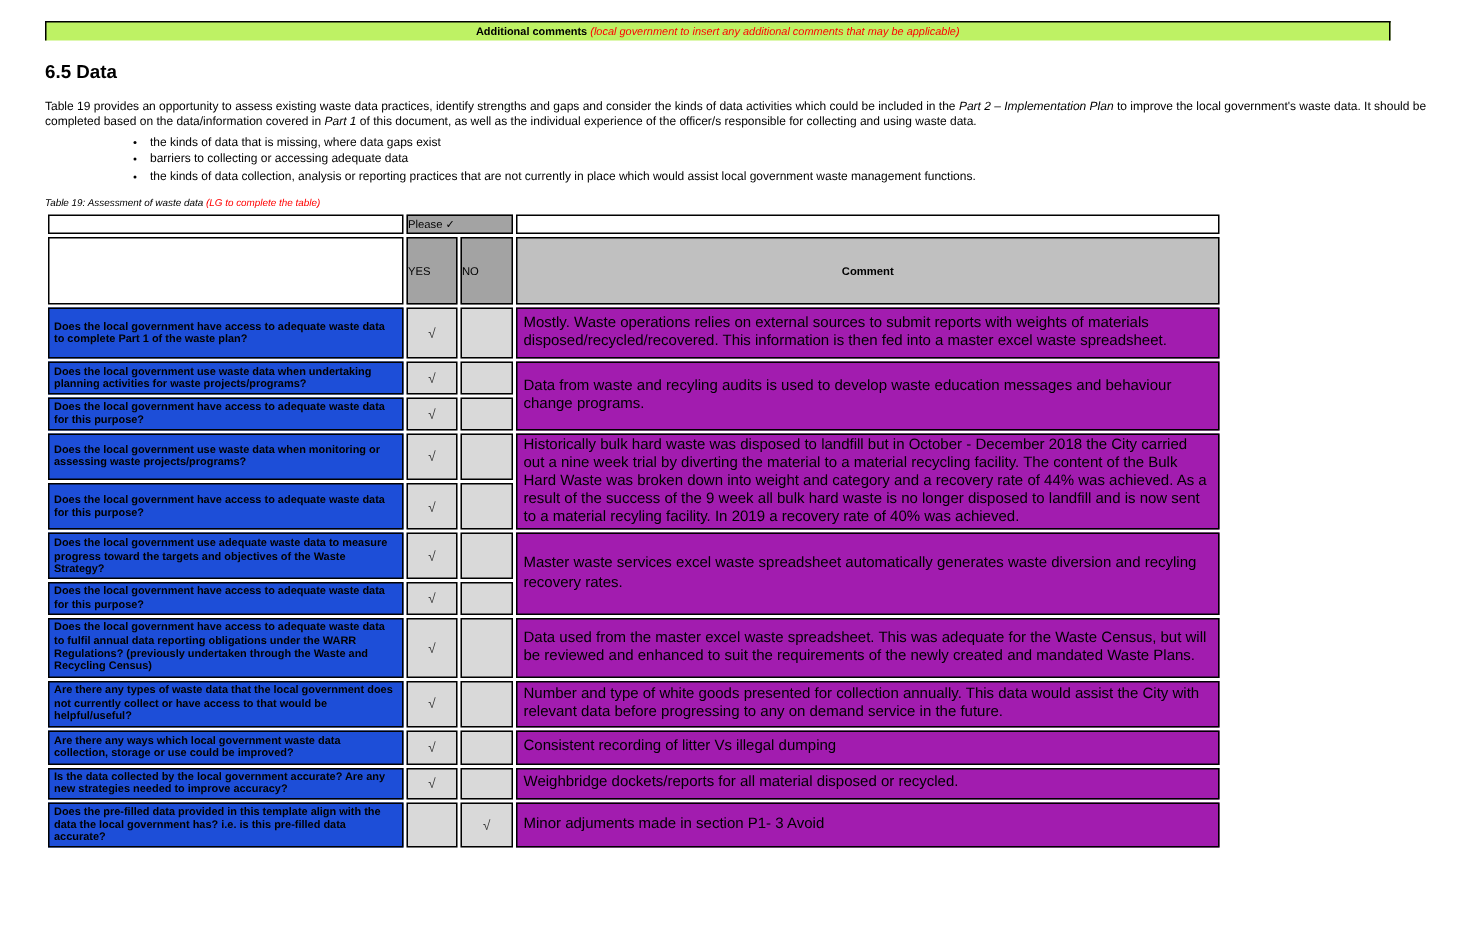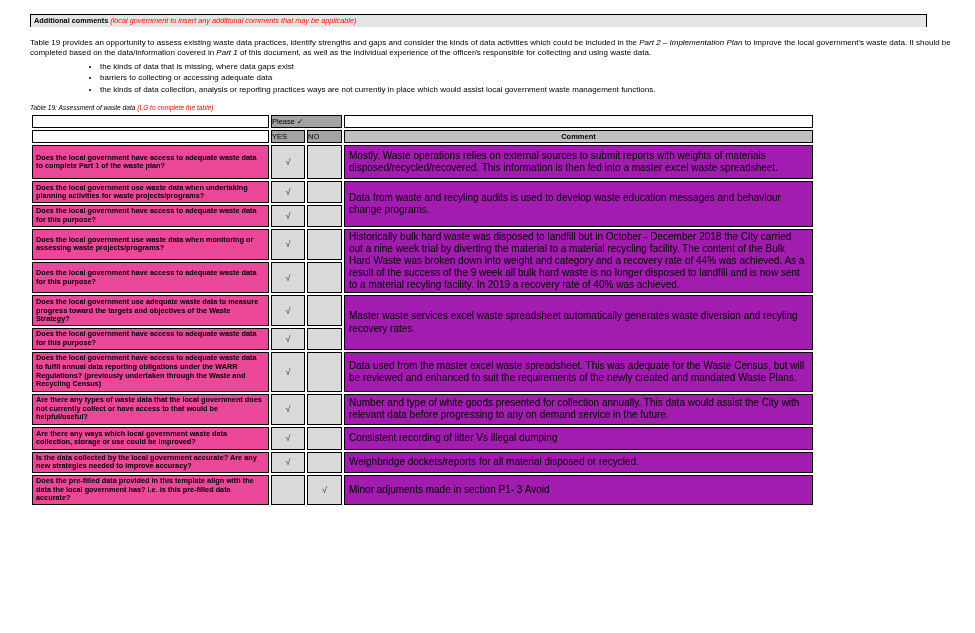--- a/index.html
+++ b/index.html
@@ -12,26 +12,27 @@
   }
   .page {
     position: relative;
     width: 975px; height: 633px;
     background: #fff;
     padding: 14px 0 0 30px;
   }
   
   .ac-box { width: 897px; }
   .ac-bar {
-    background: #e5e5e5;
+    background: #bef264;
     border: 1px solid #000;
     border-bottom: none;
     font-size: 7.3px;
     padding: 1.5px 3px;
     line-height: 1.2;
+    text-align: center;
   }
   .ac-bar .lbl { font-weight: bold; }
   .ac-bar .hint { color: #ff0000; font-style: italic; font-weight: normal; }
   .ac-body {
     background: #fcf0ce;
     border: 1.5px solid #000;
     height: 97px;
     font-size: 7.5px;
     font-style: italic;
     padding: 3px 4px;
@@ -81,24 +82,24 @@
     background: #a3a3a3;
     font-size: 7.5px;
     font-weight: normal;
     padding: 1px 0;
   }
   td.comment-h {
     background: #c0c0c0;
     font-size: 7.5px;
     font-weight: bold;
     text-align: center;
-    padding: 1px 0;
+    padding: 17px 0;
   }
   td.q {
-    background: #ec4899;
+    background: #1d4ed8;
     font-size: 7.3px;
     font-weight: bold;
     line-height: 1.18;
     padding: 1px 3px;
   }
   td.yn {
     background: #d9d9d9;
     text-align: center;
     font-size: 9px;
     color: #3a3a3a;
@@ -120,27 +121,28 @@
 
 <div class="page">
 
   <div class="ac-box">
     <div class="ac-bar">
       <span class="lbl">Additional comments</span>
       <span class="hint">(local government to insert any additional comments that may be applicable)</span>
     </div>
   </div>
 
+  <div class="sec-heading">6.5 Data</div>
 
   <div class="intro"><span>Table 19 provides an opportunity to assess existing waste data practices, identify strengths and gaps and consider the kinds of data activities which could be included in the </span><i>Part 2 – Implementation Plan</i><span> to improve the local government's waste data. It should be completed based on the data/information covered in </span><i>Part 1</i><span> of this document, as well as the individual experience of the officer/s responsible for collecting and using waste data.</span></div>
 
   <ul class="bullets">
     <li>the kinds of data that is missing, where data gaps exist</li>
     <li>barriers to collecting or accessing adequate data</li>
-    <li>the kinds of data collection, analysis or reporting practices ways are not currently in place which would assist local government waste management functions.</li>
+    <li>the kinds of data collection, analysis or reporting practices that are not currently in place which would assist local government waste management functions.</li>
   </ul>
 
   <div class="tbl-caption">
     <span>Table 19:  Assessment of waste data </span><span class="note">(LG to complete the table)</span>
   </div>
 
   <table class="assess">
     <colgroup>
         <col class="c-q">
         <col class="c-y">

